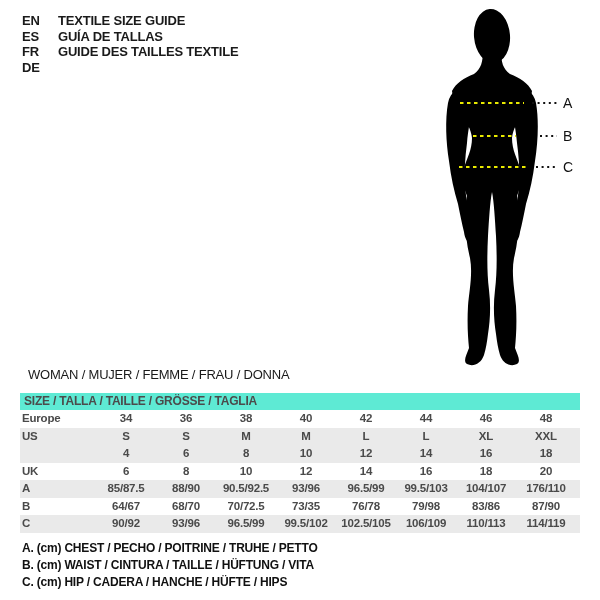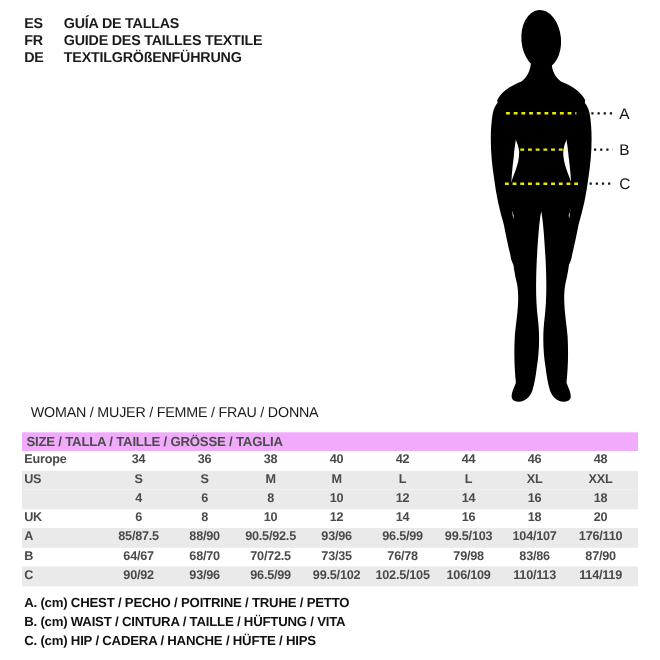--- a/index.html
+++ b/index.html
@@ -28,30 +28,33 @@
   .legend { position:absolute; left:22px; top:540px; font-size:12px; font-weight:bold; line-height:17.2px; letter-spacing:-0.2px; color:#111; }
   .legend-line { white-space:nowrap; }
 </style>
 </head>
 <body>
 
 <div class="page">
 
   <div class="lang-list" id="lang-list">
       <div class="lang-row">
+        <span class="lang-code">EN</span>
+        <span class="lang-label">TEXTILE SIZE GUIDE</span>
+      </div>
+      <div class="lang-row">
         <span class="lang-code">ES</span>
         <span class="lang-label">GUÍA DE TALLAS</span>
       </div>
       <div class="lang-row">
         <span class="lang-code">FR</span>
         <span class="lang-label">GUIDE DES TAILLES TEXTILE</span>
       </div>
       <div class="lang-row">
         <span class="lang-code">DE</span>
-        <span class="lang-label">TEXTILGRÖßENFÜHRUNG</span>
       </div>
     </div>
 
   <div class="figure-wrap">
     <svg width="220" height="380" viewBox="0 0 220 380">
       <g fill="#000000">
         <ellipse cx="112" cy="36" rx="18" ry="27" transform="rotate(-5 112 36)"></ellipse>
         <path d="
           M 103,50
           C 103,62 101,69 94,74
@@ -118,21 +121,21 @@
       <line class="dot-line" x1="156" y1="167" x2="177" y2="167" stroke-width="2" stroke-dasharray="2 3.6" stroke="#111111"></line>
       <text x="183" y="108">A</text>
       <text x="183" y="141">B</text>
       <text x="183" y="172">C</text>
     </svg>
   </div>
 
   <div class="section-title">WOMAN / MUJER / FEMME / FRAU / DONNA</div>
 
   <div class="size-table">
-    <div class="table-header" style="background: #f0abfc;">SIZE / TALLA / TAILLE / GRÖSSE / TAGLIA</div>
+    <div class="table-header" style="background: #5eead4;">SIZE / TALLA / TAILLE / GRÖSSE / TAGLIA</div>
     <div id="table-rows">
         <div class="t-row">
           <div class="t-label">Europe</div>
           <div class="t-cell">34</div>
           <div class="t-cell">36</div>
           <div class="t-cell">38</div>
           <div class="t-cell">40</div>
           <div class="t-cell">42</div>
           <div class="t-cell">44</div>
           <div class="t-cell">46</div>

